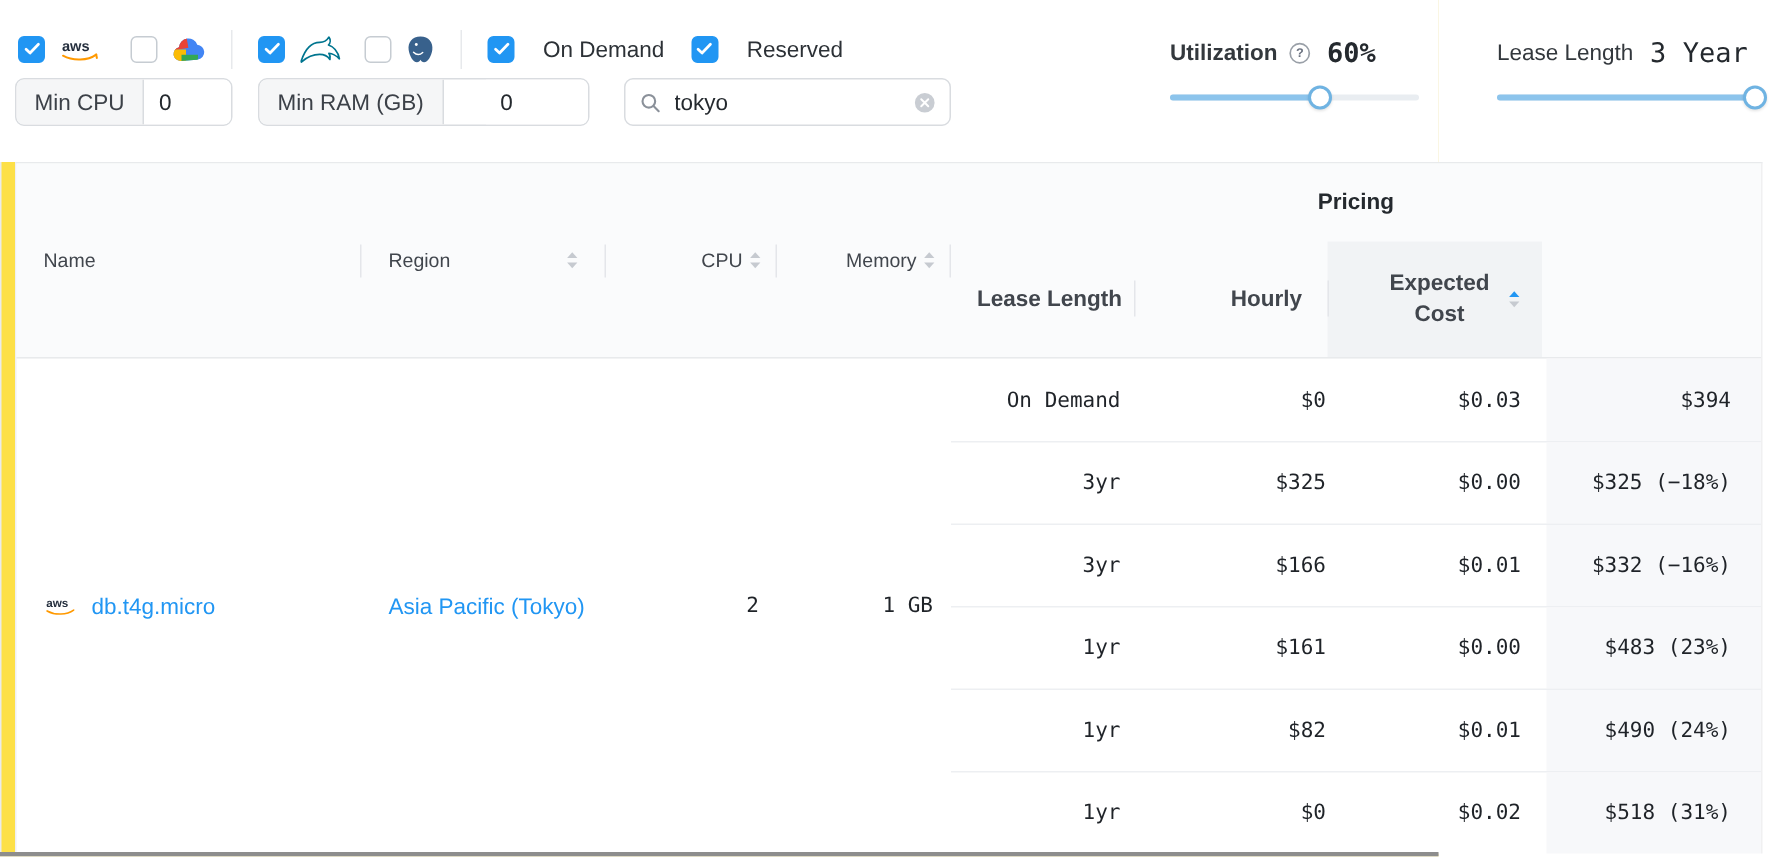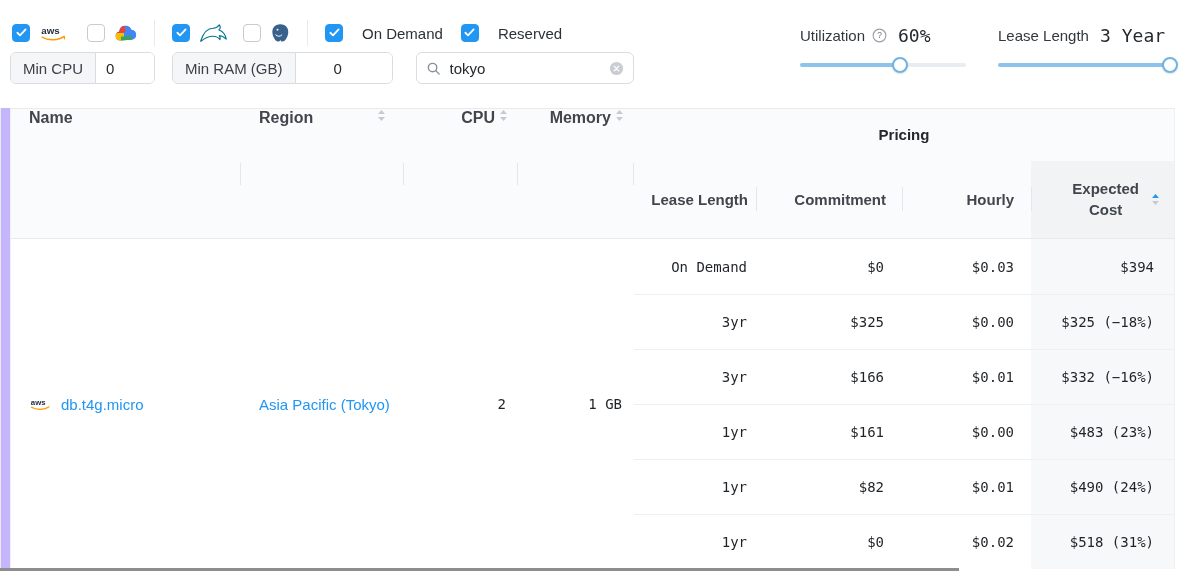--- a/index.html
+++ b/index.html
@@ -1,18 +1,18 @@
 <!DOCTYPE html>
 <html><head>
 <meta charset="utf-8">
 <style>
   html,body{margin:0;padding:0;}
   body{width:1183px;height:571px;overflow:hidden;background:#fff;
        font-family:"Liberation Sans",sans-serif;color:#30353a;}
-  .app{position:relative;width:959px;height:571px;box-shadow:inset 0 0 0 1px #ebebeb;background:#c4b5fd;}
+  .app{position:relative;width:959px;height:571px;box-shadow:inset 0 0 0 1px #ebebeb;background:#fde047;}
 
   
   .topbar{position:absolute;left:0;top:0;width:100%;height:108px;background:#fff;}
   .row1{position:absolute;left:12px;top:20px;display:flex;align-items:center;}
   .row2{position:absolute;left:10px;top:52px;display:flex;align-items:center;}
 
   .checkbox{width:18px;height:18px;border:1.5px solid #c6ccd2;border-radius:4px;background:#fff;
             box-sizing:border-box;display:inline-flex;align-items:center;justify-content:center;cursor:pointer;flex:none;}
   .checkbox[data-checked="true"]{background:#2196f3;border-color:#2196f3;}
   .checkbox svg{width:11px;display:none;fill:none;stroke:#fff;stroke-width:2;stroke-linecap:round;stroke-linejoin:round;}
@@ -32,36 +32,36 @@
   .mr17{margin-right:17px;} .mr23{margin-right:23px;gap:28px;}
 
   
   .search-box{display:flex;align-items:center;width:218px;height:32px;box-sizing:border-box;
               border:1px solid #d9dce0;border-radius:6px;padding:4px 9px;background:#fff;gap:7px;}
   .search-box input{flex:1;border:none;outline:none;font-size:15px;color:#24292e;font-family:"Liberation Sans",sans-serif;min-width:0;}
   .icon-btn{display:inline-flex;cursor:pointer;flex:none;}
 
   
   .slider-group{position:absolute;top:26px;}
-  .sg-util{left:800px;width:166px;} .sg-lease{left:998px;width:172px;}
+  .sg-util{left:780px;width:166px;font-weight:bold;} .sg-lease{left:998px;width:172px;}
   .slider-head{display:flex;align-items:center;gap:7px;font-size:15px;color:#33383d;height:18px;}
   .mono{font-family:"DejaVu Sans Mono",monospace;}
   .slider-val{font-size:18px;color:#24292e;margin-left:4px;}
   .slider{position:relative;height:16px;margin-top:13px;cursor:pointer;}
   .slider .track{position:absolute;left:0;right:0;top:6px;height:4px;background:#e9edf1;border-radius:2px;}
   .slider .fill{position:absolute;left:0;top:6px;height:4px;width:var(--fill);background:#8cc4ec;border-radius:2px;}
   .slider .thumb{position:absolute;top:0;left:calc(var(--fill) - 8px);width:12px;height:12px;background:#fff;
                  border:2px solid #6fb3e2;border-radius:50%;box-shadow:0 1px 2px rgba(0,0,0,.12);}
 
   
   .panel{position:absolute;left:10px;top:108px;width:1163px;height:460px;
          border-top:1px solid #e8eaec;border-left:1px solid #f0f0f1;border-right:1px solid #f0f0f1;box-sizing:content-box;background:#fff;}
   .thead{height:130px;background:#fafbfc;border-bottom:1px solid #e8eaec;display:flex;box-sizing:border-box;}
   .th-left{display:flex;width:623px;}
-  .th-cell{position:relative;display:flex;align-items:flex-start;font-size:16px;font-weight:700;color:#41464d;box-sizing:border-box;}
+  .th-cell{position:relative;display:flex;align-items:center;font-size:13px;font-weight:400;color:#41464d;box-sizing:border-box;}
   .th-cell.dvr::after{content:"";position:absolute;right:0;top:50%;transform:translateY(-50%);width:1px;height:22px;background:#e4e6ea;}
   .c-name{width:230px;padding-left:18px;}
   .c-region{width:163px;padding-left:18px;padding-right:18px;justify-content:space-between;}
   .c-cpu{width:114px;justify-content:flex-end;padding-right:10px;gap:4px;}
   .c-mem{width:116px;justify-content:flex-end;padding-right:10px;gap:4px;}
 
   .th-right{width:540px;display:flex;flex-direction:column;}
   .pricing-title{height:52px;display:flex;align-items:center;justify-content:center;font-size:15px;font-weight:600;color:#24292e;}
   .subheads{height:78px;display:flex;}
   .sub{position:relative;display:flex;align-items:center;justify-content:flex-end;font-size:15px;font-weight:600;color:#41464d;box-sizing:border-box;}
@@ -278,23 +278,20 @@
           </svg>
         </div>
       </div>
 
       <div class="th-right">
         <div class="pricing-title">Pricing</div>
         <div class="subheads">
           <div class="sub s-lease">
             <span>Lease Length</span>
           </div>
-          <div class="sub s-commit dvl">
-            <span>Commitment</span>
-          </div>
           <div class="sub s-hourly dvl">
             <span>Hourly</span>
           </div>
           <div class="sub s-expected dvl">
             <span class="exp-lines">
               <span>Expected</span><br>
               <span>Cost</span>
             </span>
             <svg class="sort asc" viewBox="0 0 10 14">
               <path class="up" d="M5 1 L8.8 5.4 H1.2 Z"></path>

